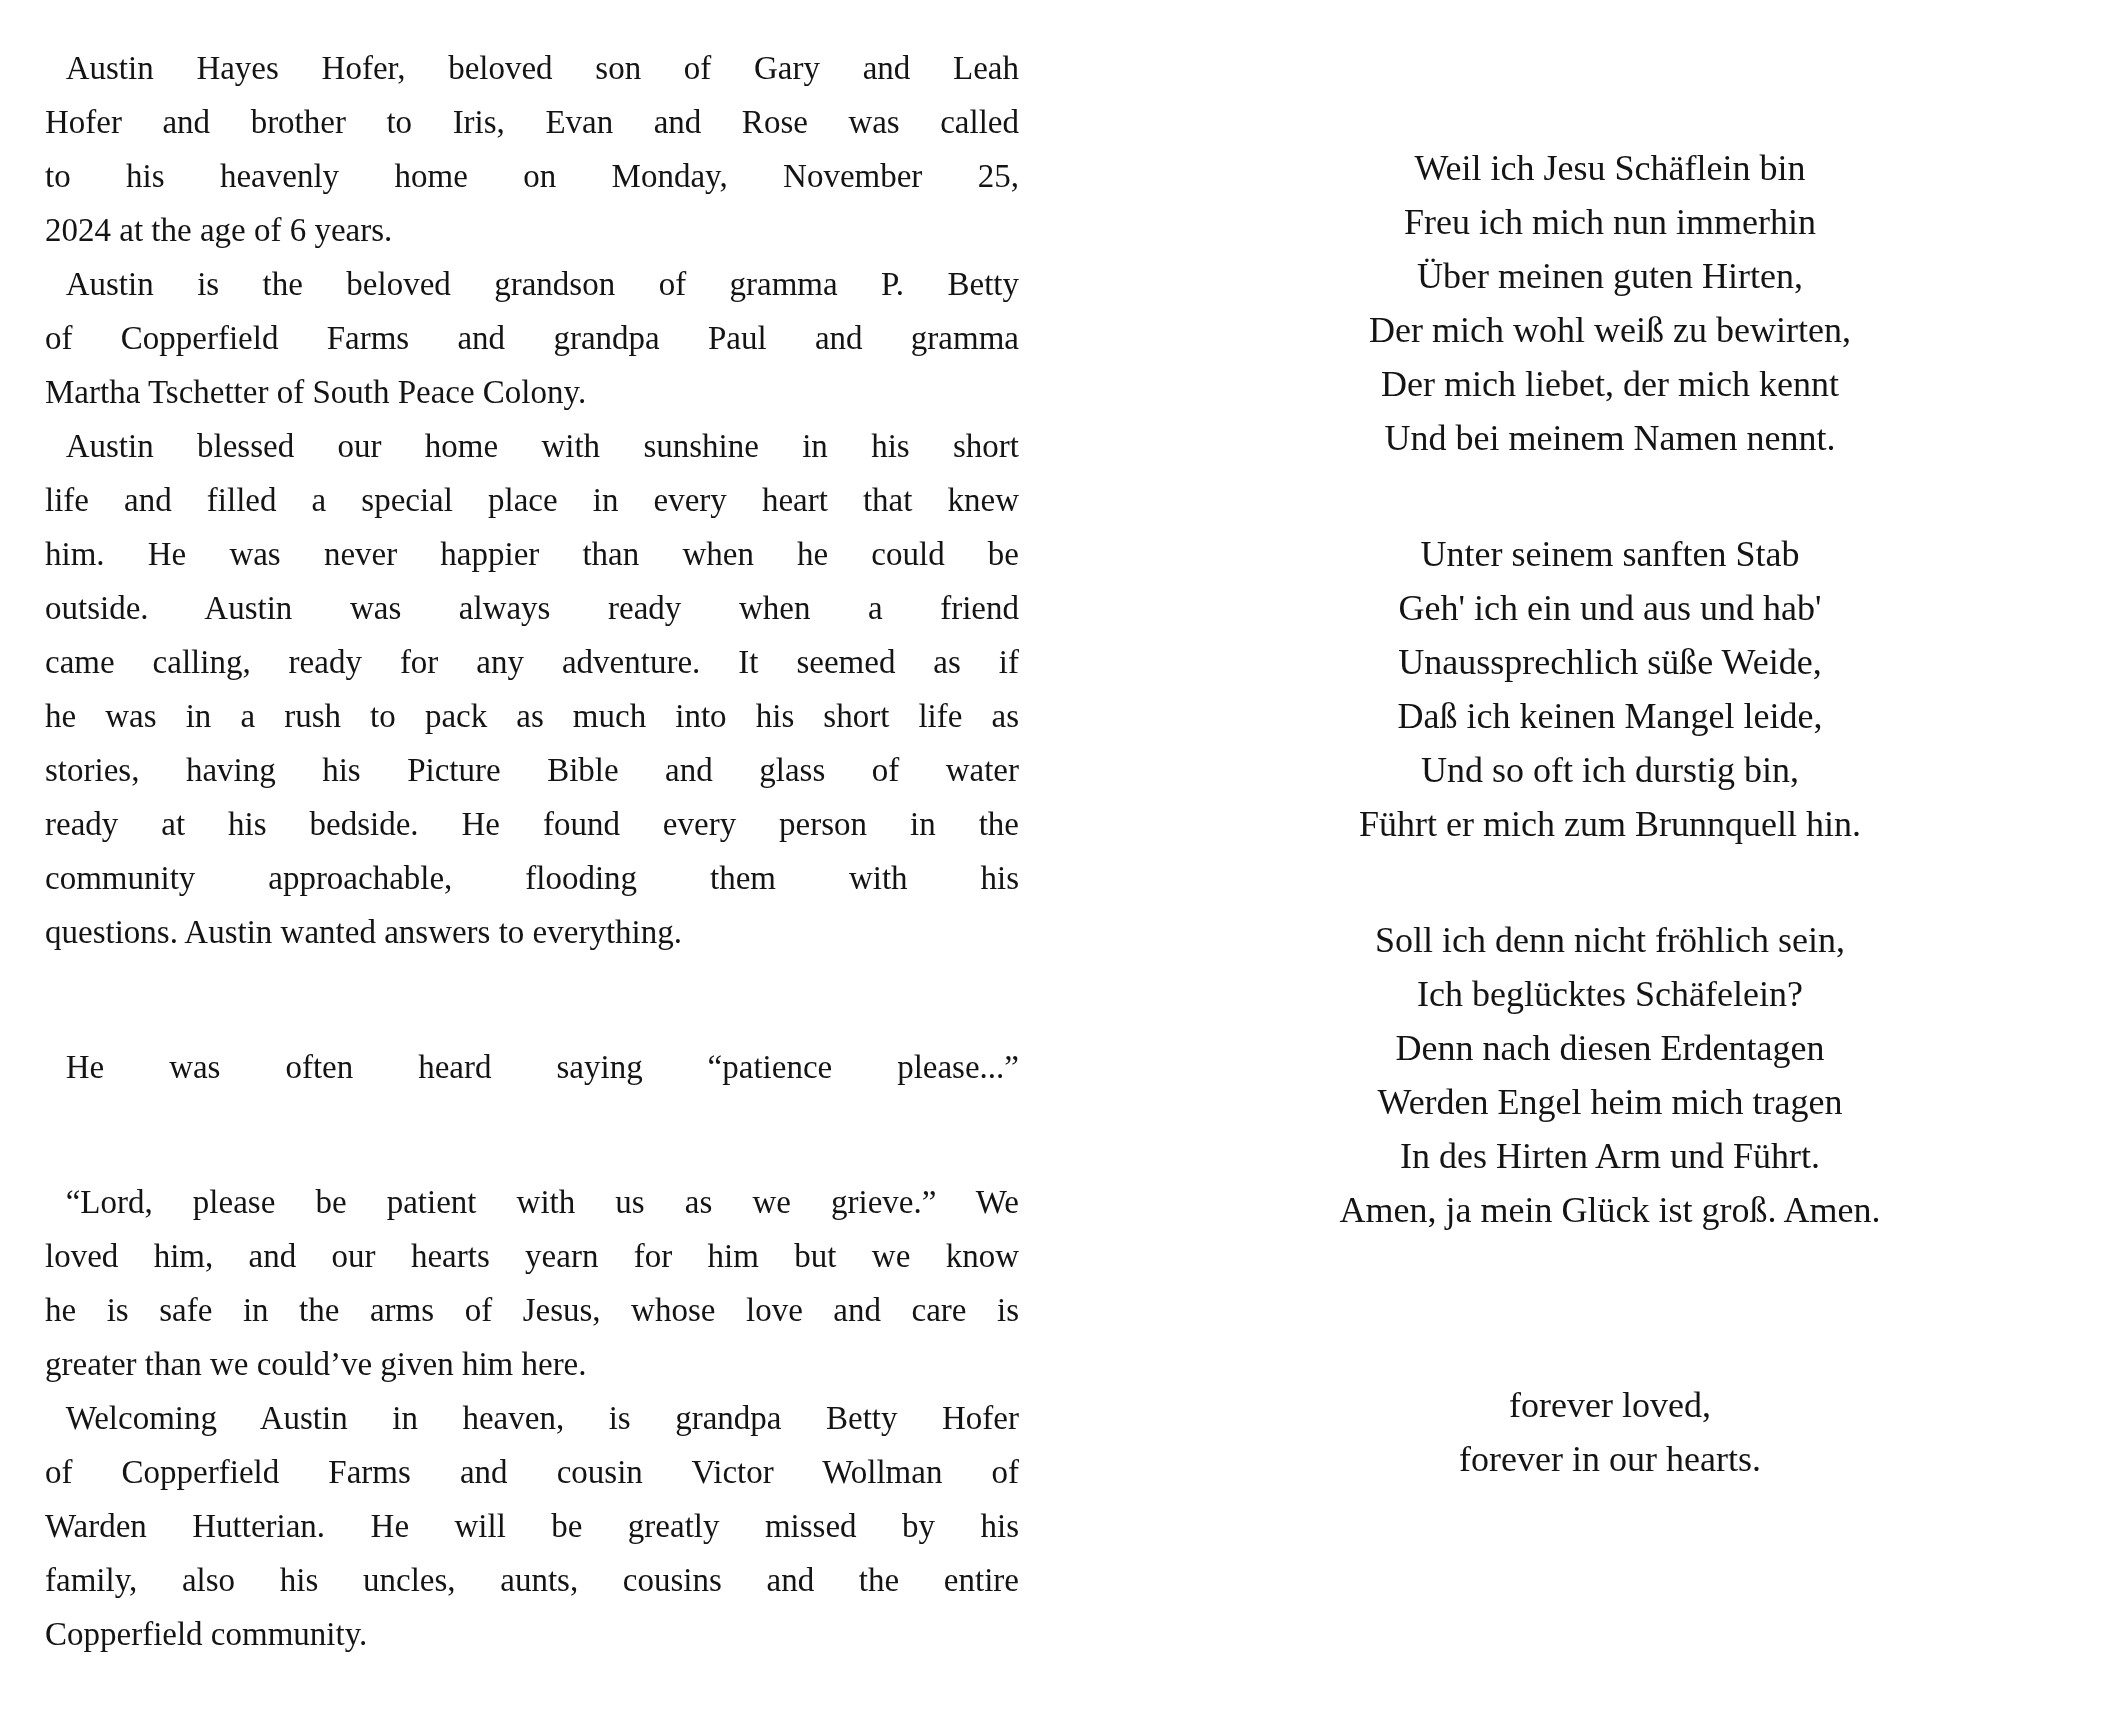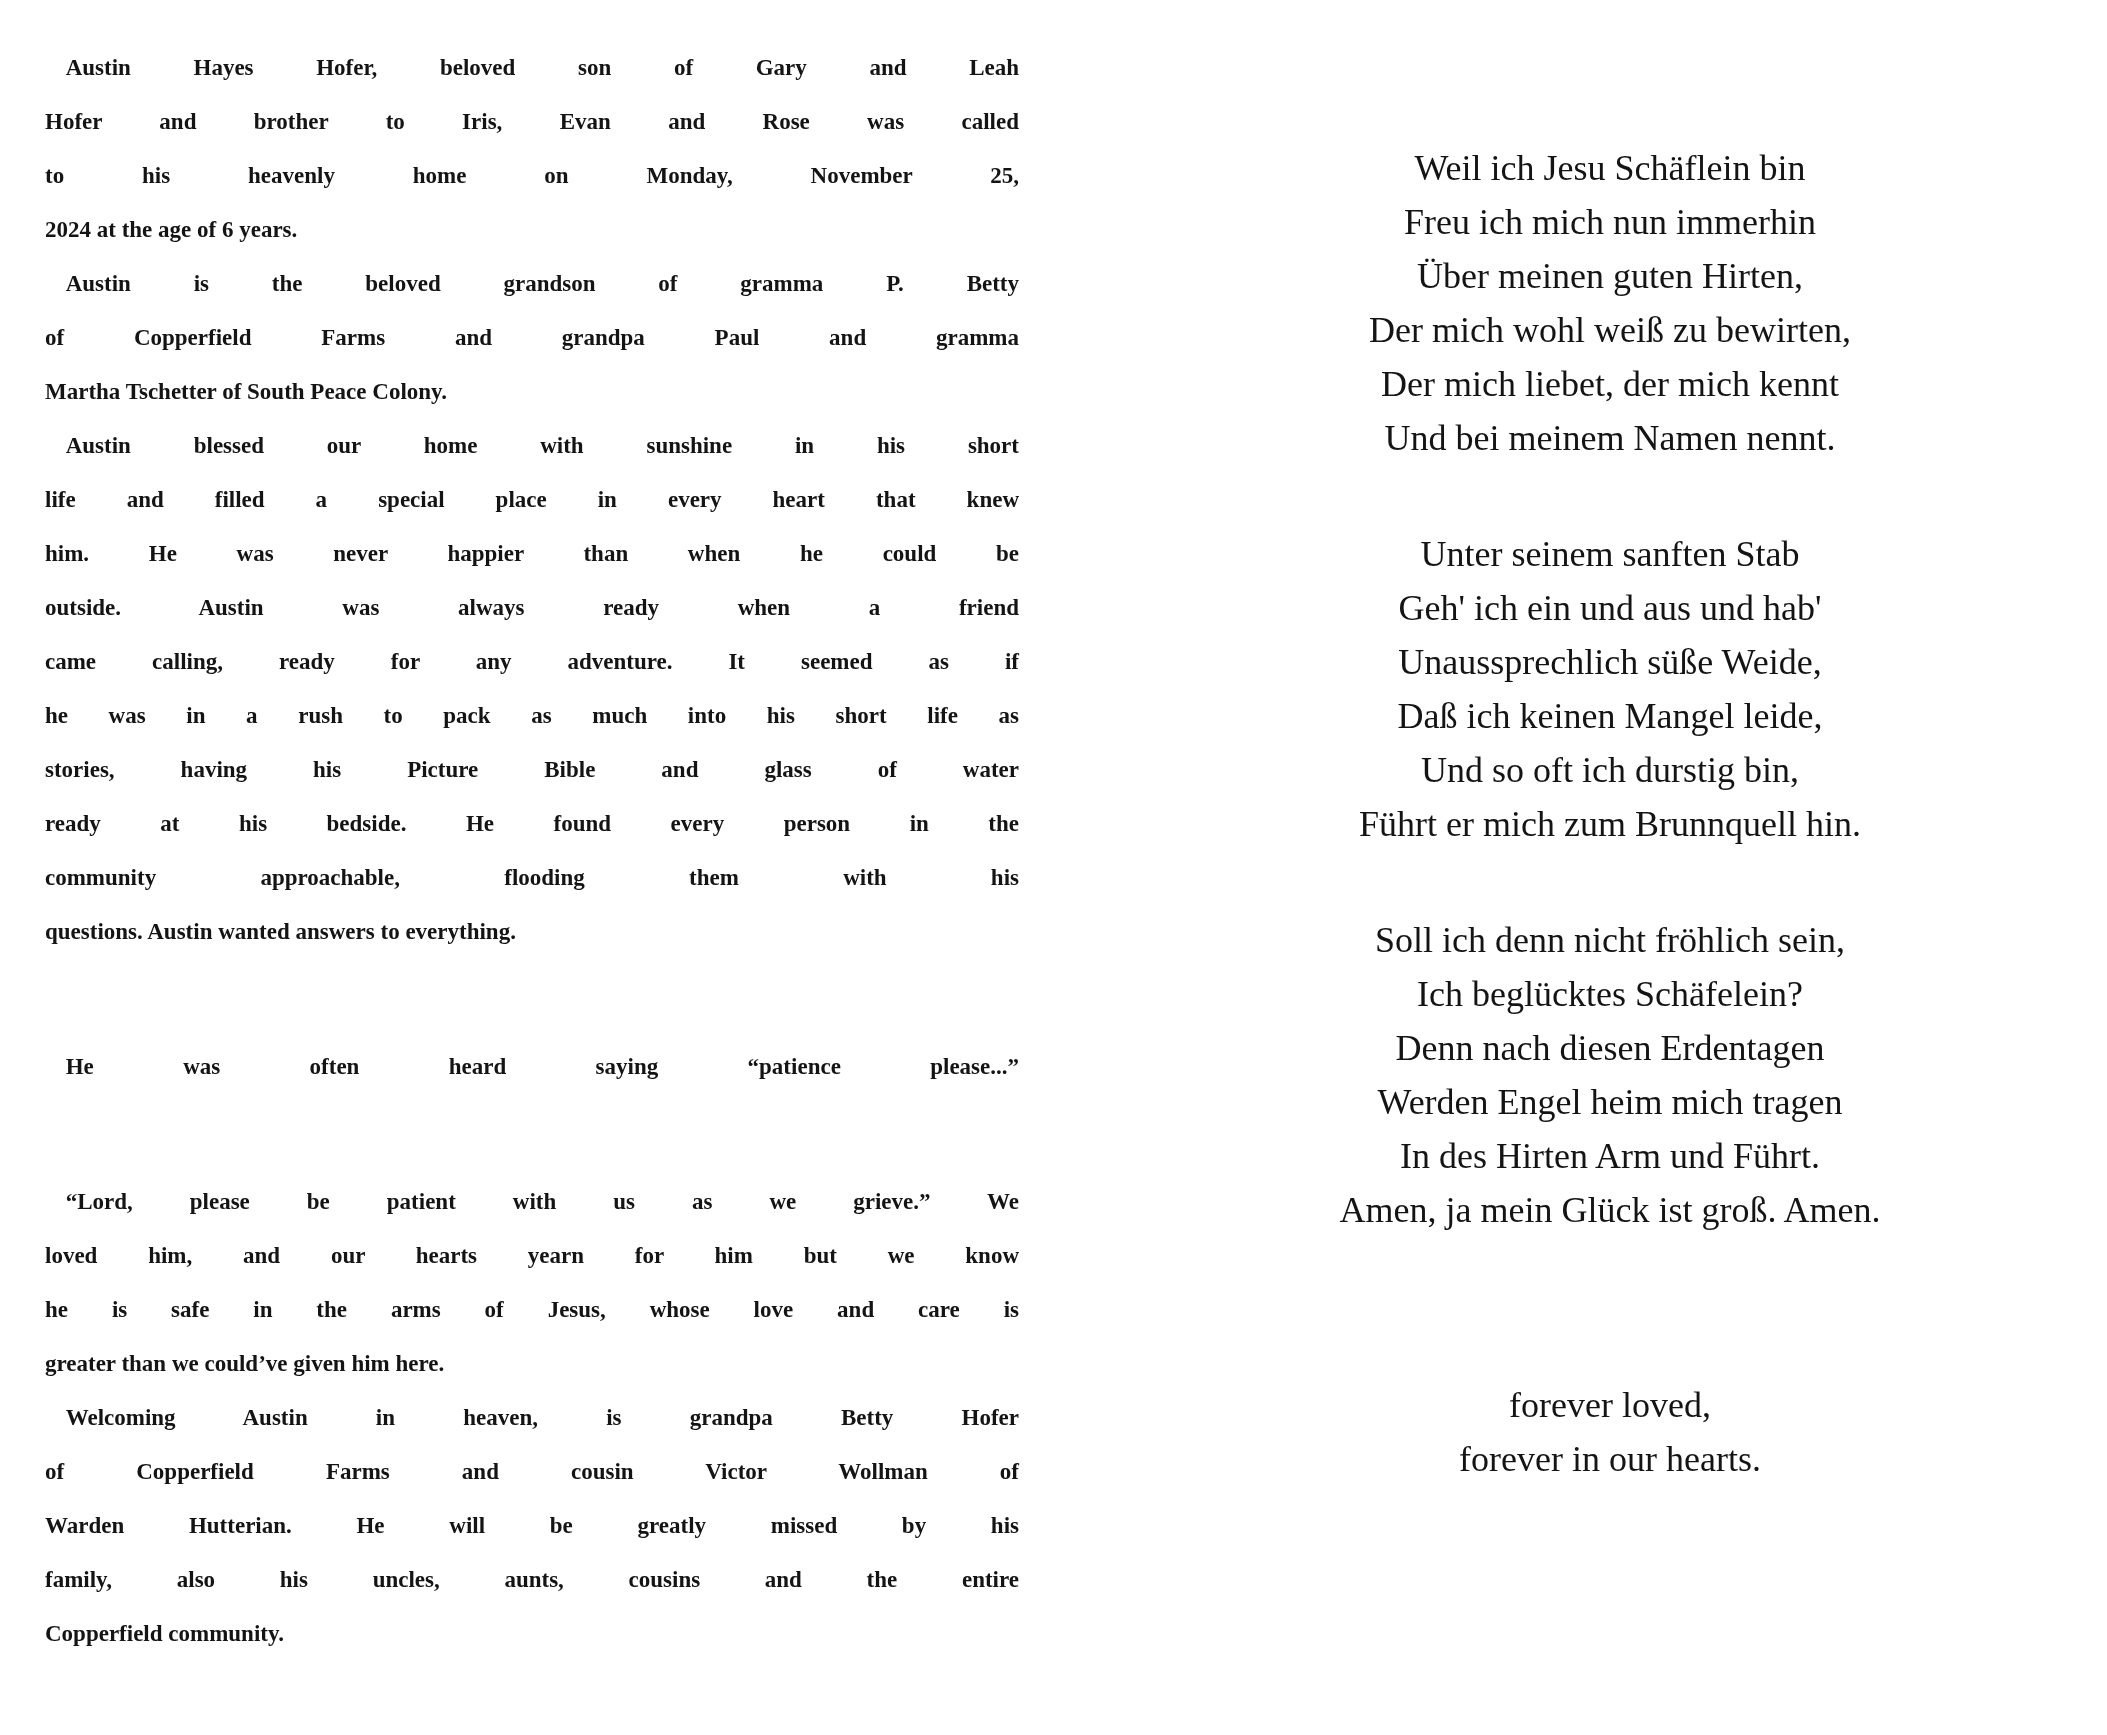--- a/index.html
+++ b/index.html
@@ -10,23 +10,22 @@
     background: #ffffff;
     color: #141414;
     font-family: "Liberation Serif", "DejaVu Serif", serif;
     overflow: hidden;
     display: flex;
   }
   .col-left {
     box-sizing: border-box;
     width: 1029px;
     padding: 41px 10px 0 45px;
-    font-size: 23px;
+    font-size: 33px;
     line-height: 54px;
-    font-weight: bold;
   }
   .col-right {
     box-sizing: border-box;
     flex: 1;
     padding: 141px 33px 0 116px;
     font-size: 36px;
     line-height: 54px;
     text-align: center;
   }
   .para { margin: 0; }

